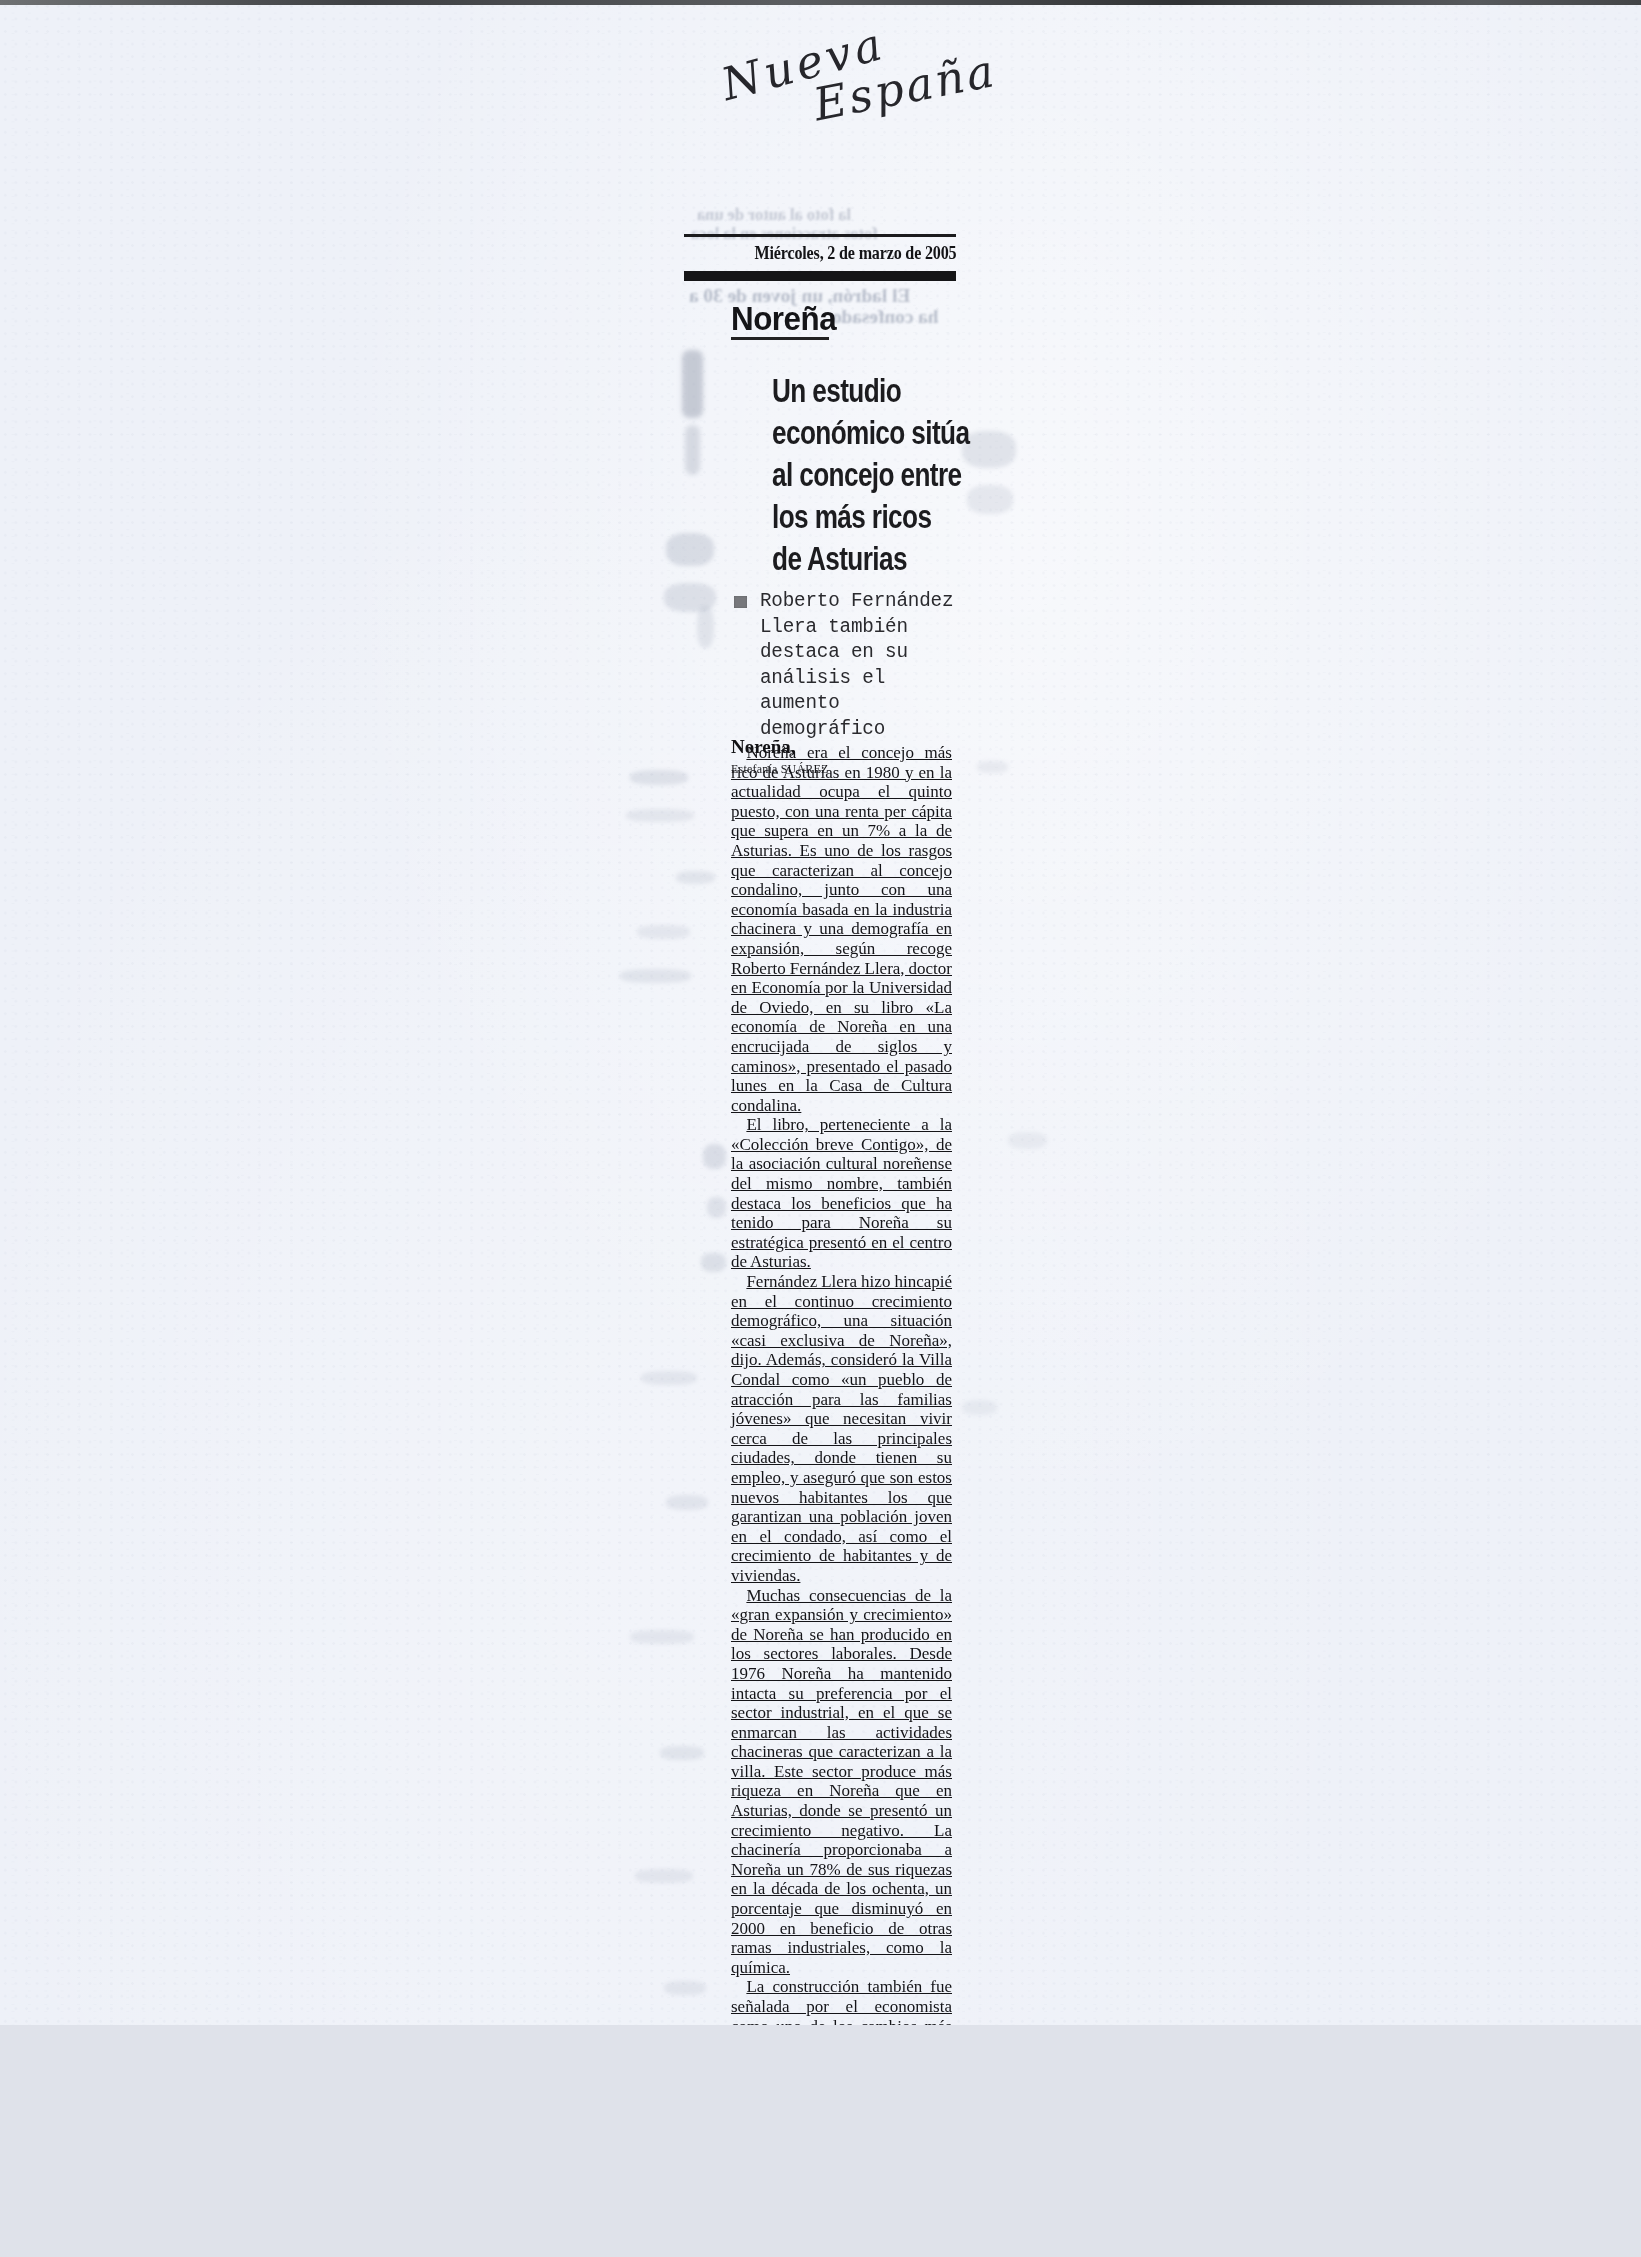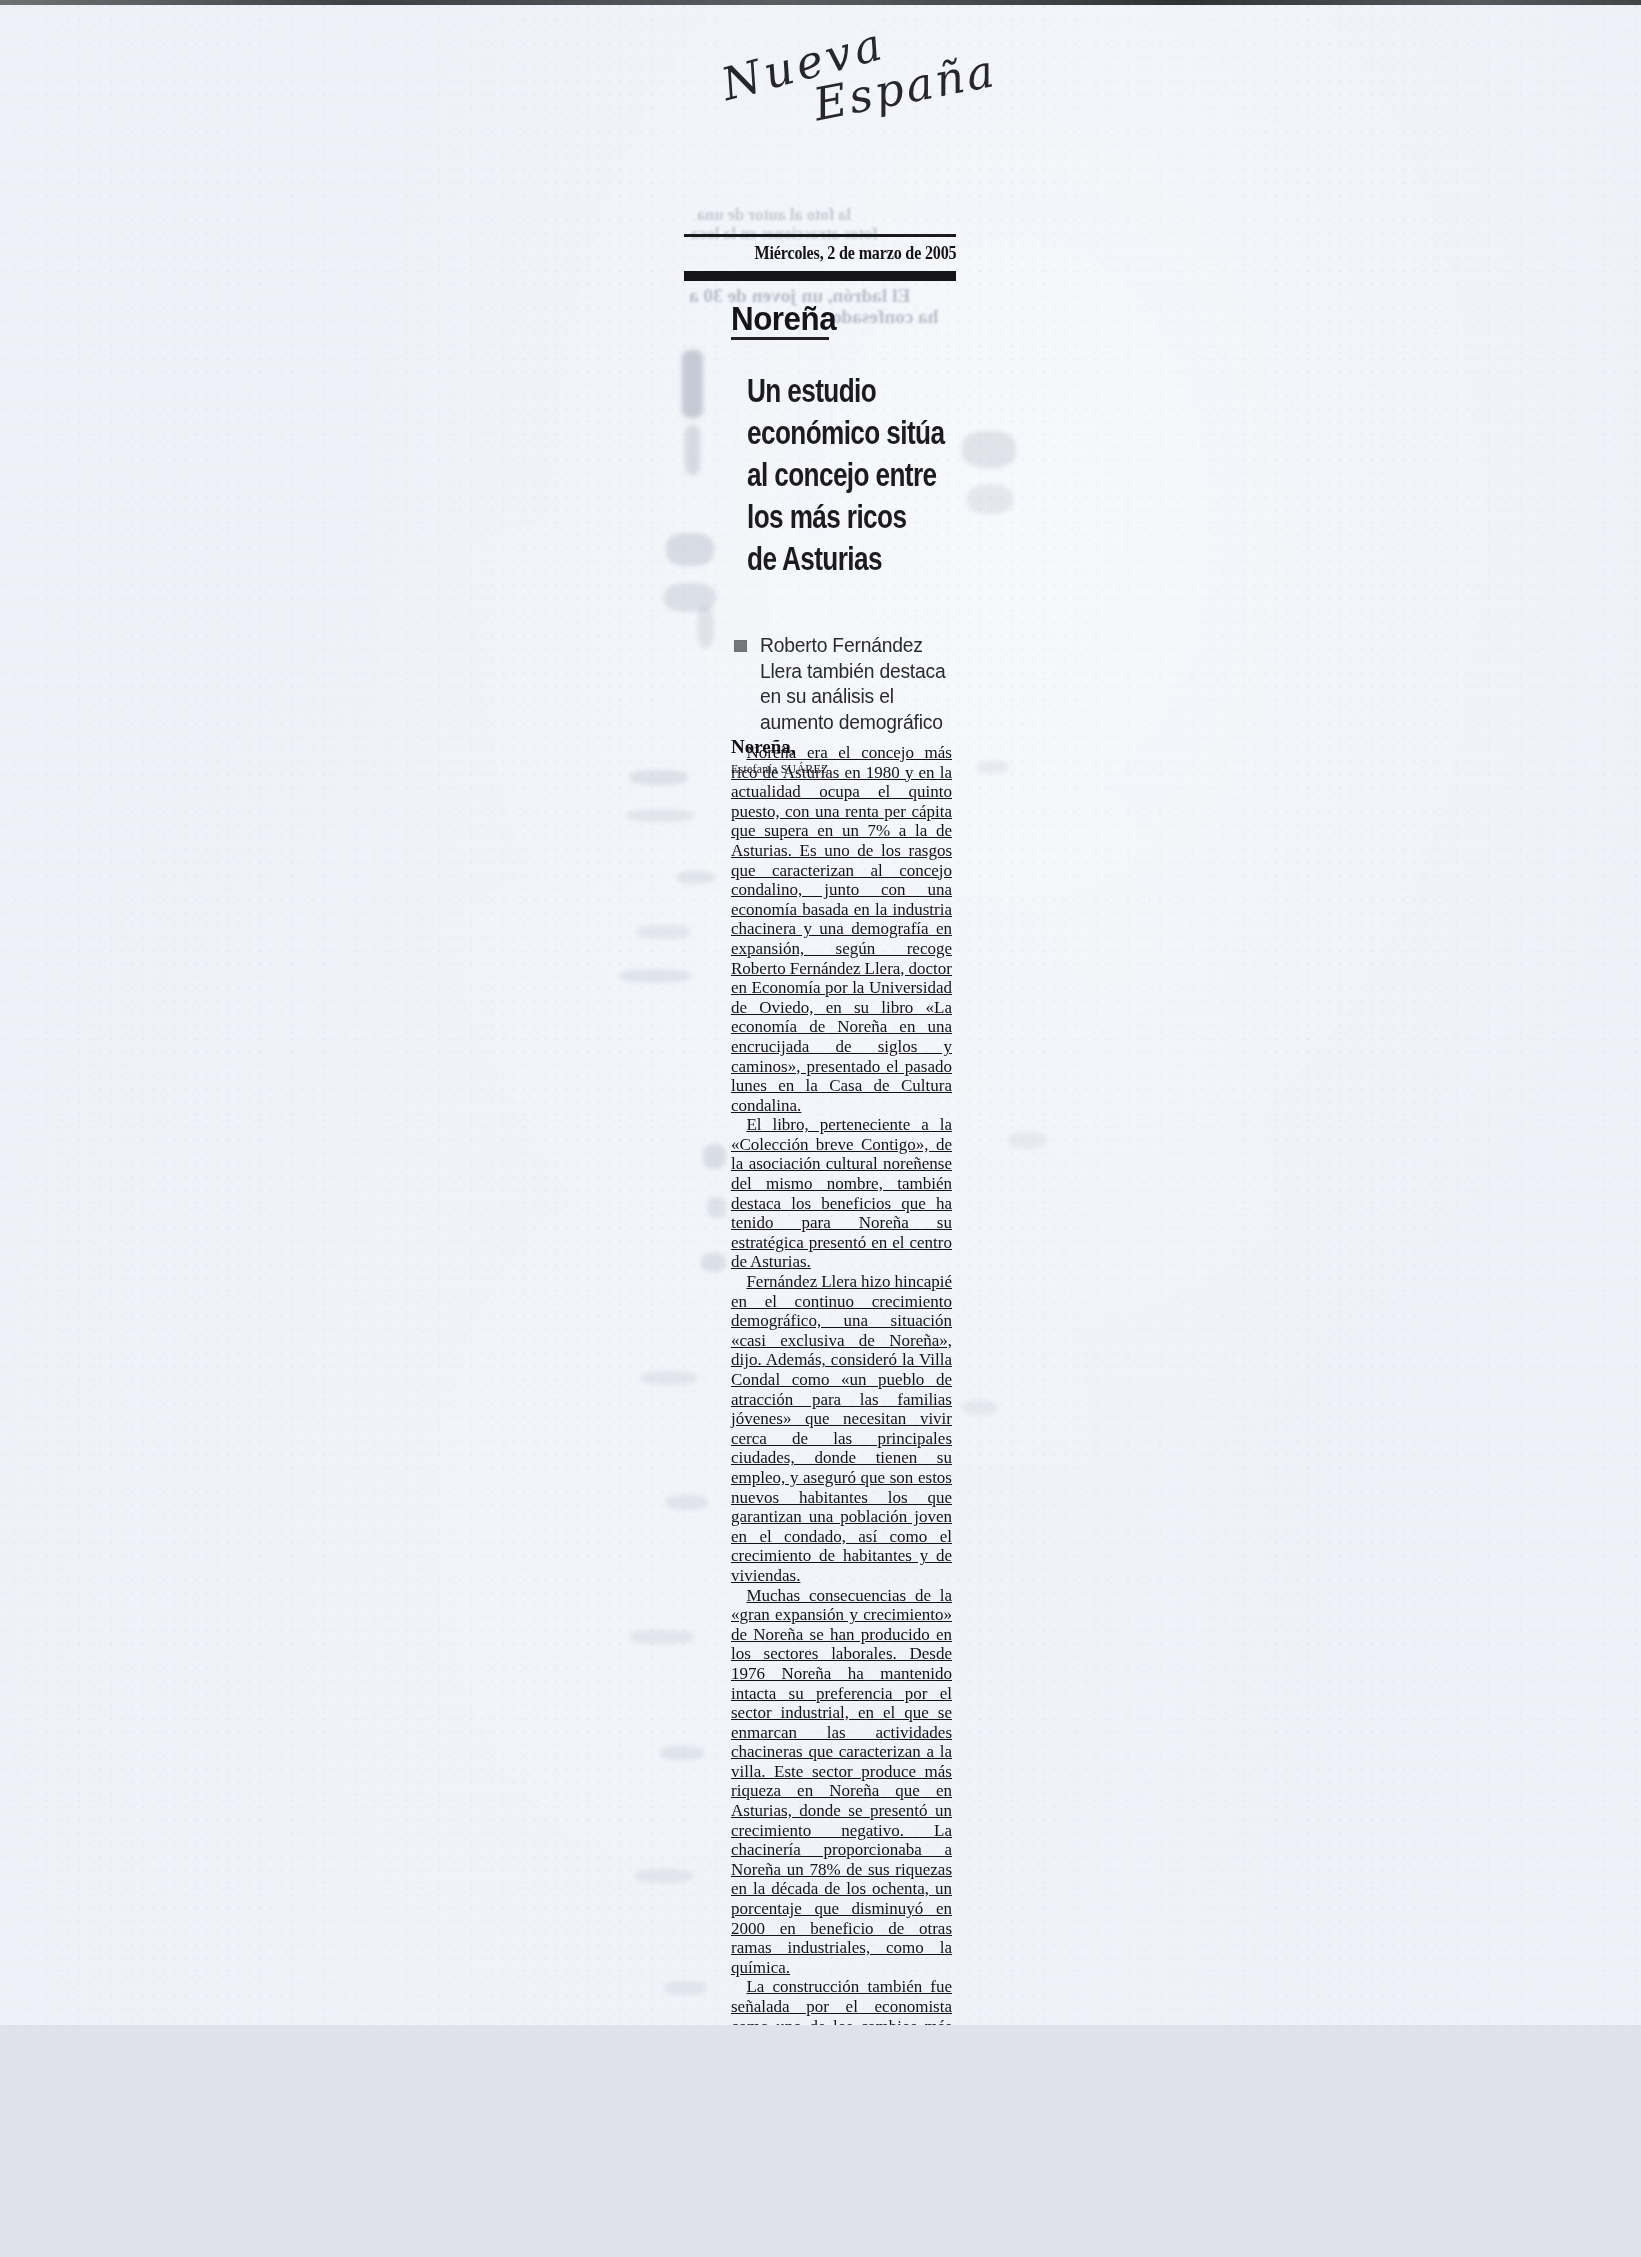--- a/index.html
+++ b/index.html
@@ -49,29 +49,29 @@
   .date-line span{display:inline-block;font-weight:700;font-size:18.3px;letter-spacing:-0.2px;
     transform:scaleX(.88);transform-origin:right center;color:#141417;}
   .bar-thick{position:absolute;left:684px;top:271px;width:272px;height:9.7px;background:#151517;z-index:2;}
 
   .section{position:absolute;left:731px;top:300px;z-index:2;
     font-family:"Liberation Sans", sans-serif;font-weight:700;font-size:33px;letter-spacing:-0.5px;
     color:#151518;transform:scaleX(.95);transform-origin:left top;}
   .section-rule{position:absolute;left:731px;top:337px;width:98px;height:2.9px;background:#222;z-index:2;}
 
   
-  .headline{position:absolute;left:747px;top:369px;z-index:2;}
+  .headline{position:absolute;left:772px;top:369px;z-index:2;}
   .headline div{white-space:nowrap;font-family:"Liberation Sans", sans-serif;font-weight:700;
     font-size:34px;line-height:42px;letter-spacing:-0.8px;color:#1c1c1f;
     transform:scaleX(.77);transform-origin:left center;}
 
   
   .subhead{position:absolute;left:734px;top:589px;width:201px;padding-left:26px;z-index:2;
-    font-family:Liberation Sans, sans-serif;font-size:19.3px;line-height:25.6px;
-    letter-spacing:-0.2px;color:#2a2a2e;margin-top:44px;}
+    font-family:Liberation Mono, monospace;font-size:19.3px;line-height:25.6px;
+    letter-spacing:-0.2px;color:#2a2a2e;}
   .bullet{position:absolute;left:0;top:6.8px;width:12.6px;height:12.6px;background:#77787c;
     box-shadow:inset 0 0 1.9px #5a5b5e;}
 
   
   .byline{position:absolute;left:731px;top:736px;width:220px;text-align:left;z-index:2;line-height:22px;}
   .byline .place{font-weight:700;font-size:19px;color:#121215;}
   .byline .author{font-size:12px;letter-spacing:0.2px;color:#17171a;}
 
   
   .body{position:absolute;left:731px;top:743px;width:221px;z-index:2;

